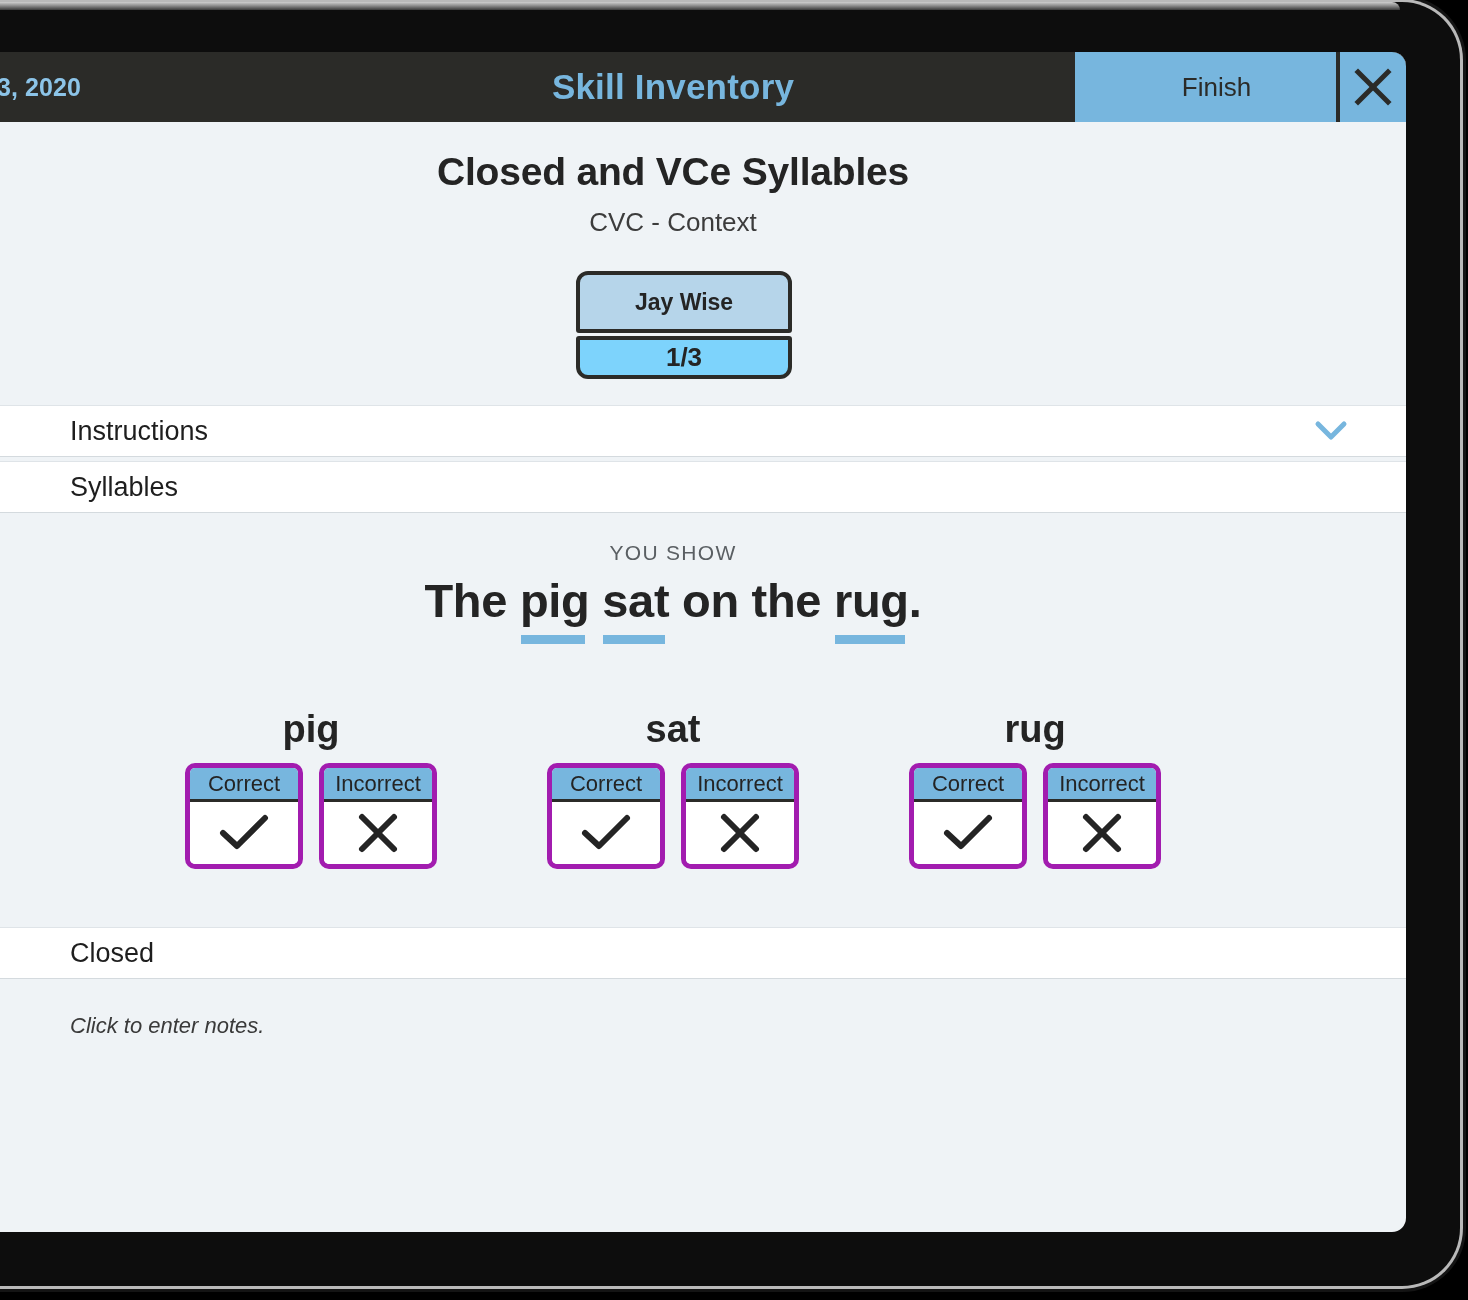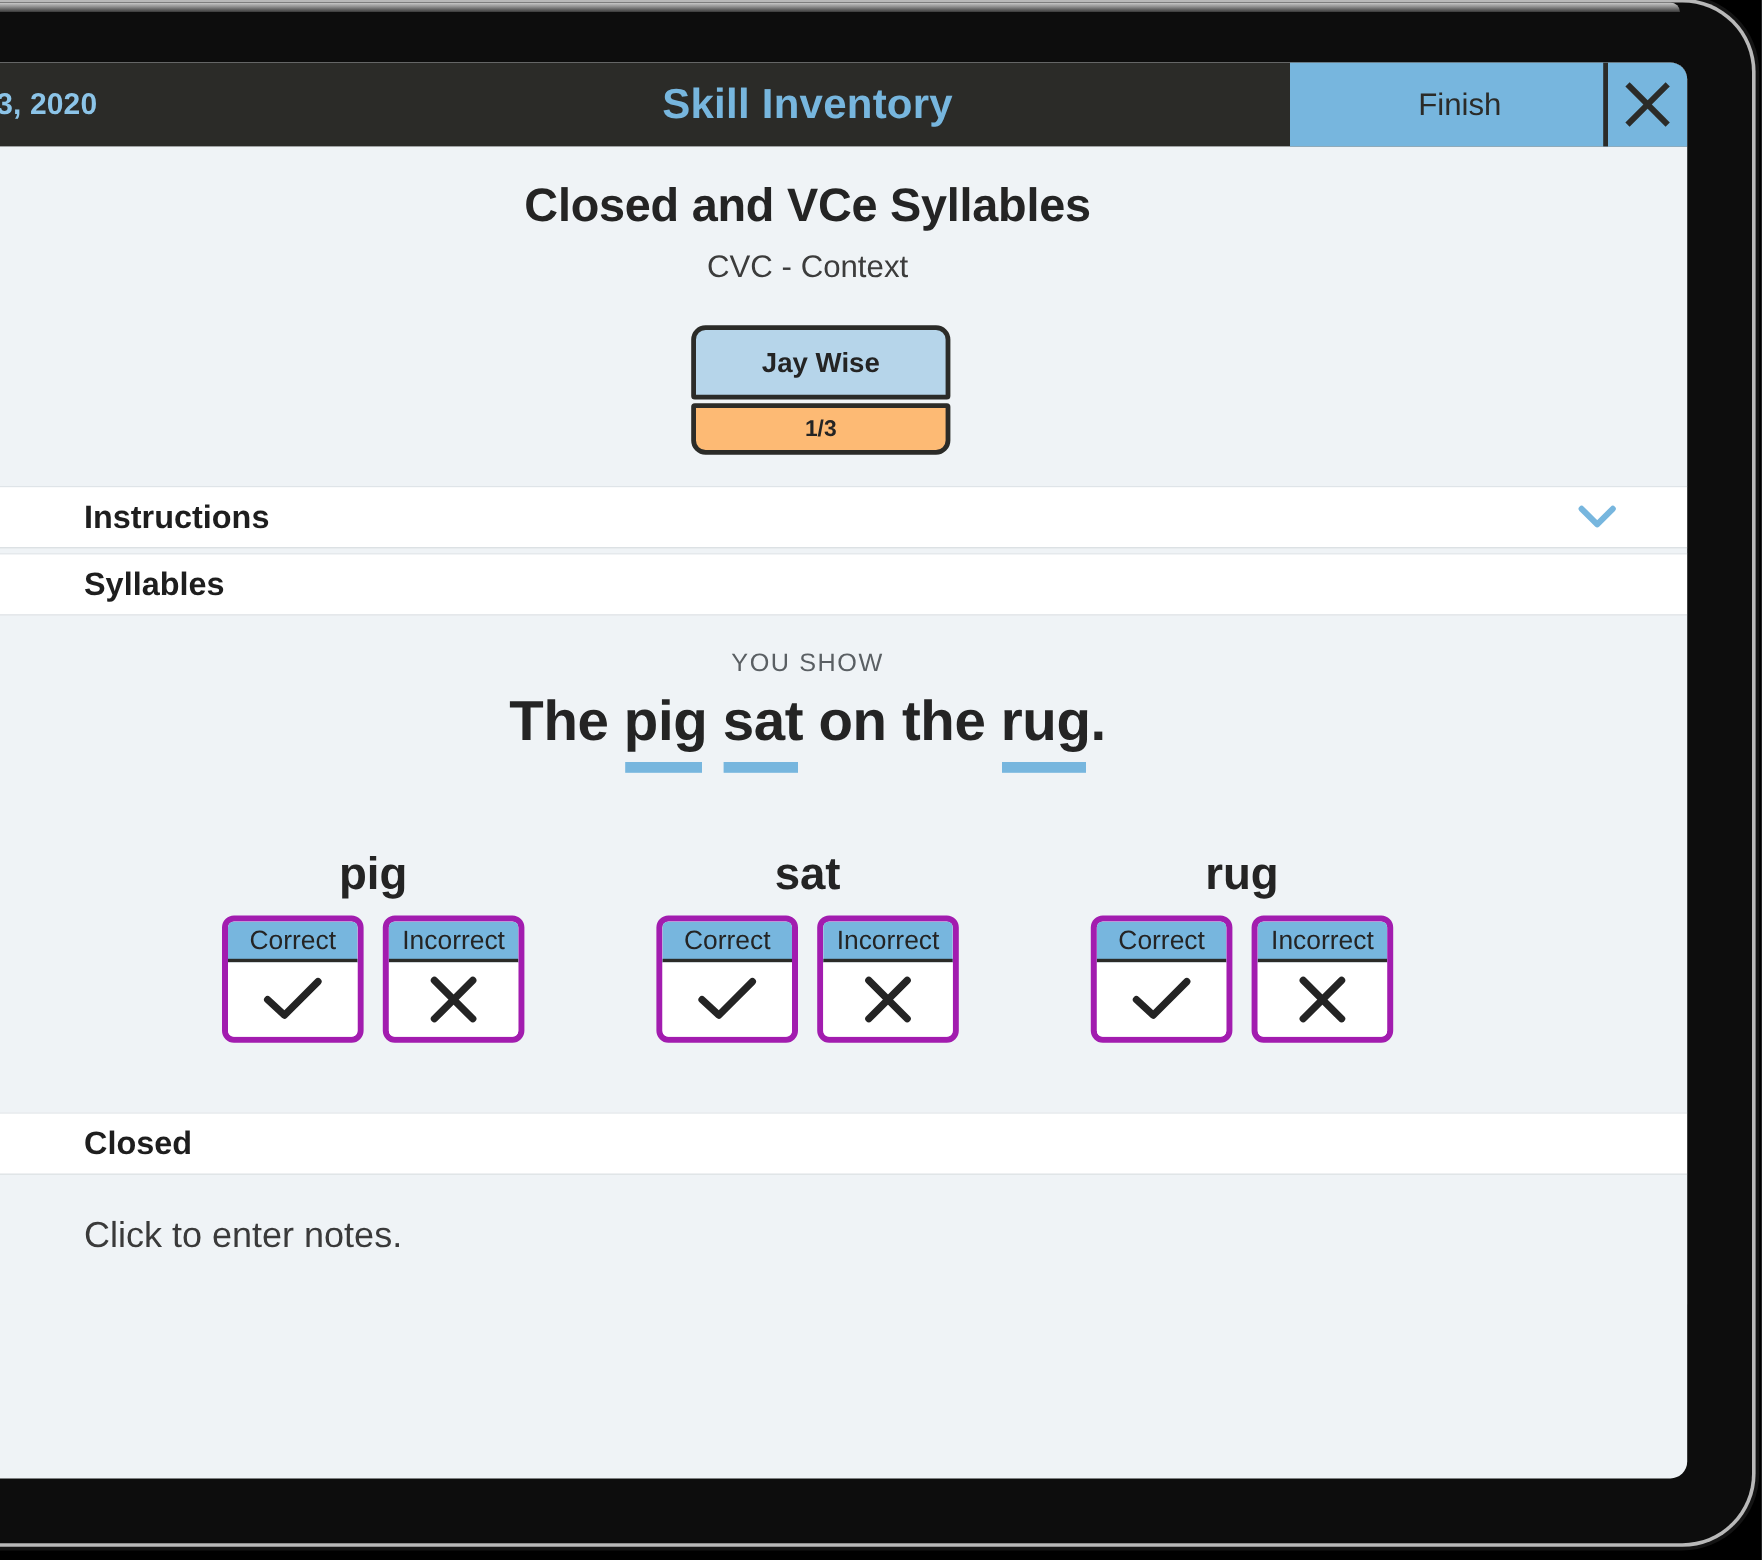--- a/index.html
+++ b/index.html
@@ -145,27 +145,27 @@
     justify-content: center;
     font-size: 23px;
     font-weight: 700;
     color: #242424;
     cursor: pointer;
   }
   .pill-count {
     width: 216px;
     height: 43px;
     margin-top: 3px;
-    background: #fdba74;
+    background: #7dd3fc;
     border: 4px solid #2b2b28;
     border-radius: 3px 3px 12px 12px;
     display: flex;
     align-items: center;
     justify-content: center;
-    font-size: 19px;
+    font-size: 26px;
     font-weight: 700;
     color: #242424;
     cursor: pointer;
   }
 
   
   .section-row {
     background: #ffffff;
     height: 52px;
     display: flex;
@@ -173,21 +173,21 @@
     padding-left: 130px;
     padding-right: 58px;
     border-top: 1px solid #dfe4e8;
     border-bottom: 1px solid #d4dade;
     cursor: pointer;
   }
   .section-row + .section-row { margin-top: 4px; }
   .section-label {
     font-size: 27px;
     color: #1e1e1e;
-    font-weight: 700;
+    font-weight: 400;
     flex: 1;
   }
   .chevron { display: flex; align-items: center; }
 
   
   .assessment-body {
     background: #eff3f6;
     padding-top: 28px;
     padding-bottom: 10px;
     text-align: center;
@@ -262,21 +262,22 @@
     background: #ffffff;
   }
   .score-btn-body svg { display: block; }
 
   
   .notes-body {
     background: #eff3f6;
     padding: 34px 0 40px 130px;
   }
   .notes-placeholder {
-    font-size: 30px;
+    font-size: 22px;
+    font-style: italic;
     color: #3a3a3a;
     cursor: text;
   }
 </style>
 </head>
 <body>
 
 <div id="device-frame">
   <div id="device-highlight"></div>
 </div>

